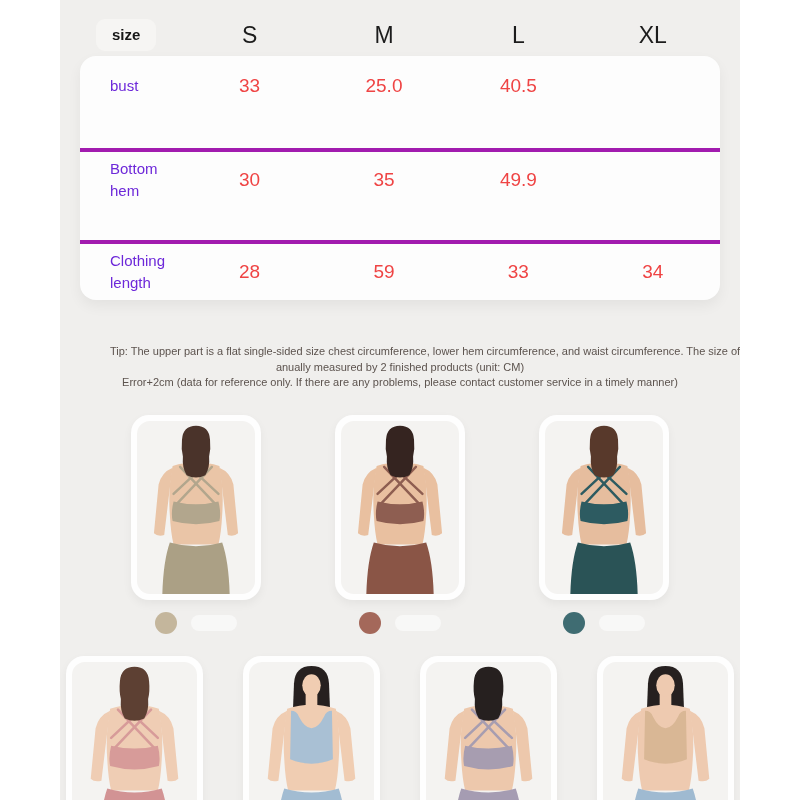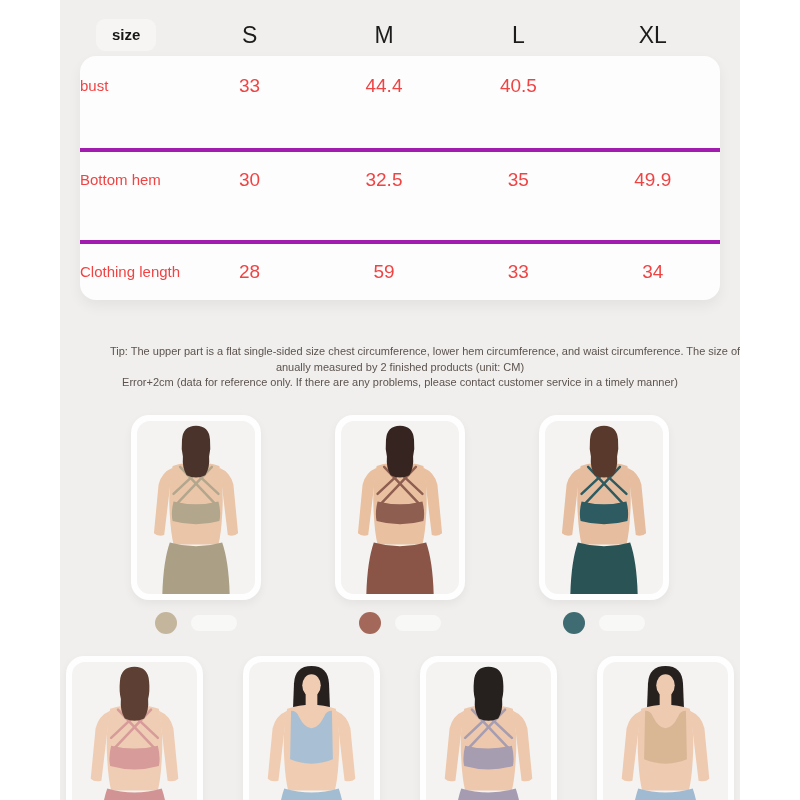--- a/index.html
+++ b/index.html
@@ -26,21 +26,21 @@
   .size-chip span { font-size: 15px; font-weight: 700; color: #161616; }
   .hcol { text-align: center; font-size: 23px; font-weight: 500; color: #1c1c1c; }
 
   .size-card {
     margin: 0 20px; background: var(--card-bg, #fdfdfd);
     border-radius: 16px; box-shadow: 0 6px 14px rgba(0,0,0,0.055);
   }
   .trow { height: 60px; }
   .trow + .trow { border-top: 4px solid #a21caf; margin-top: 32px; }
   .tlabel {
-    font-size: 15px; color: #ef4444; line-height: 1.45;
+    padding-left: 30px; font-size: 15px; color: #6d28d9; line-height: 1.45;
     max-width: 105px;
   }
   .tval { text-align: center; font-size: 19px; color: #ef4444; }
 
   
   .tip { margin-top: 44px; color: var(--tip-color, #5c534e); font-size: 11px; line-height: 15.5px; }
   .tip-line1 { white-space: nowrap; overflow: hidden; text-align: left; padding-left: 50px; }
   .tip-line2, .tip-line3 { text-align: center; }
 
   
@@ -112,27 +112,26 @@
     <div class="hcol">S</div>
     <div class="hcol">M</div>
     <div class="hcol">L</div>
     <div class="hcol">XL</div>
   </div>
 
   <div class="size-card">
     <div class="trow tgrid">
       <div class="tlabel">bust</div>
       <div class="tval">33</div>
-      <div class="tval">44.4</div>
+      <div class="tval">25.0</div>
       <div class="tval">40.5</div>
     </div>
     <div class="trow tgrid">
       <div class="tlabel">Bottom hem</div>
       <div class="tval">30</div>
-      <div class="tval">32.5</div>
       <div class="tval">35</div>
       <div class="tval">49.9</div>
     </div>
     <div class="trow tgrid">
       <div class="tlabel">Clothing length</div>
       <div class="tval">28</div>
       <div class="tval">59</div>
       <div class="tval">33</div>
       <div class="tval">34</div>
     </div>

